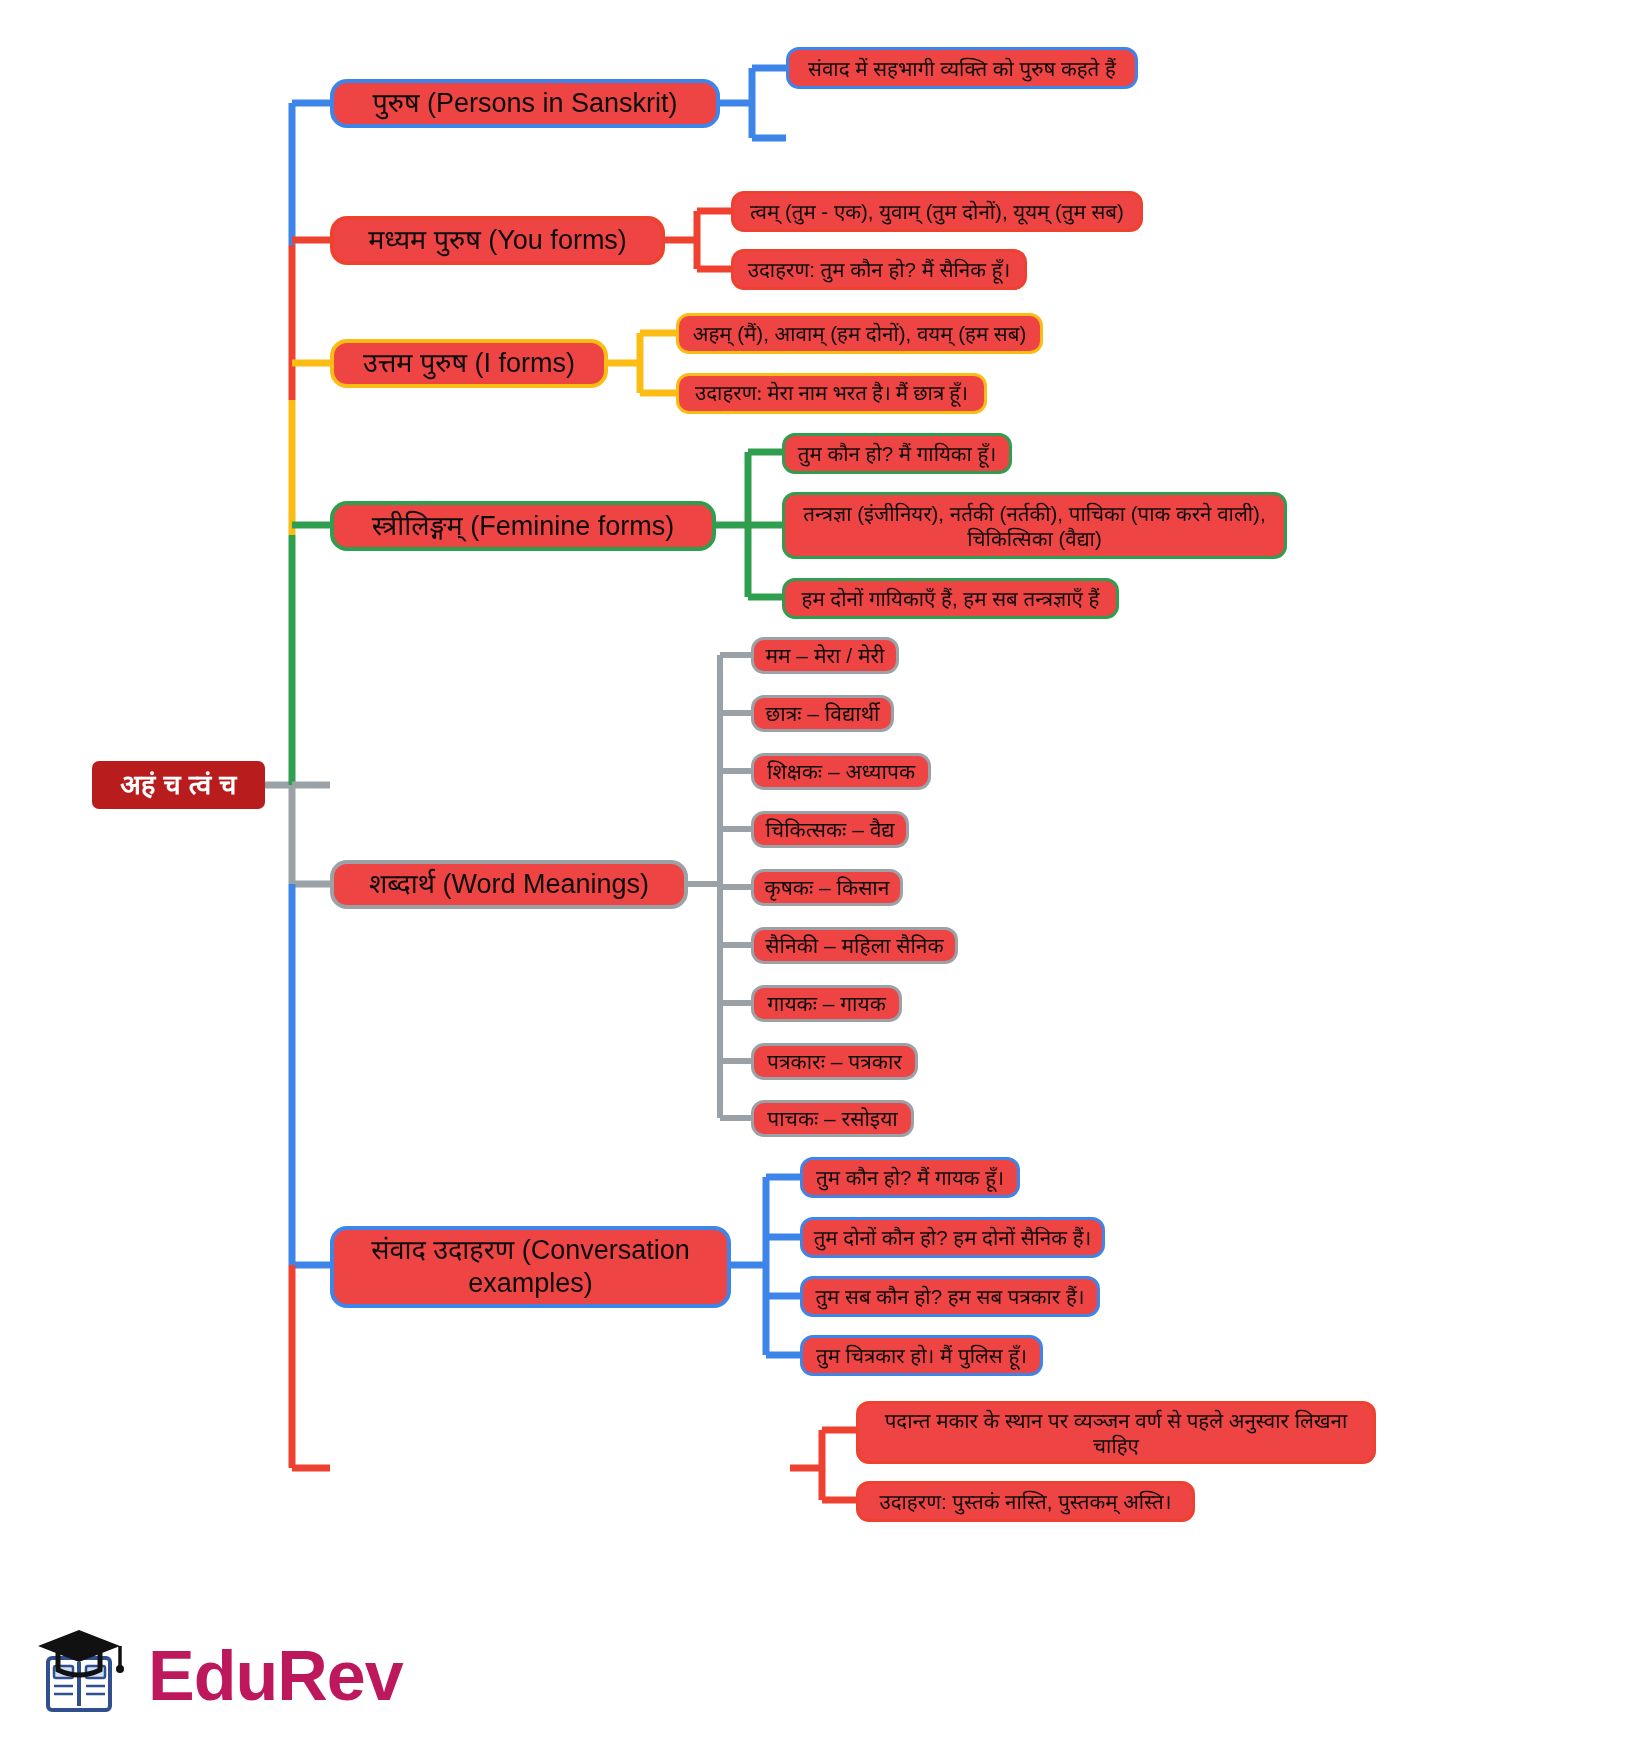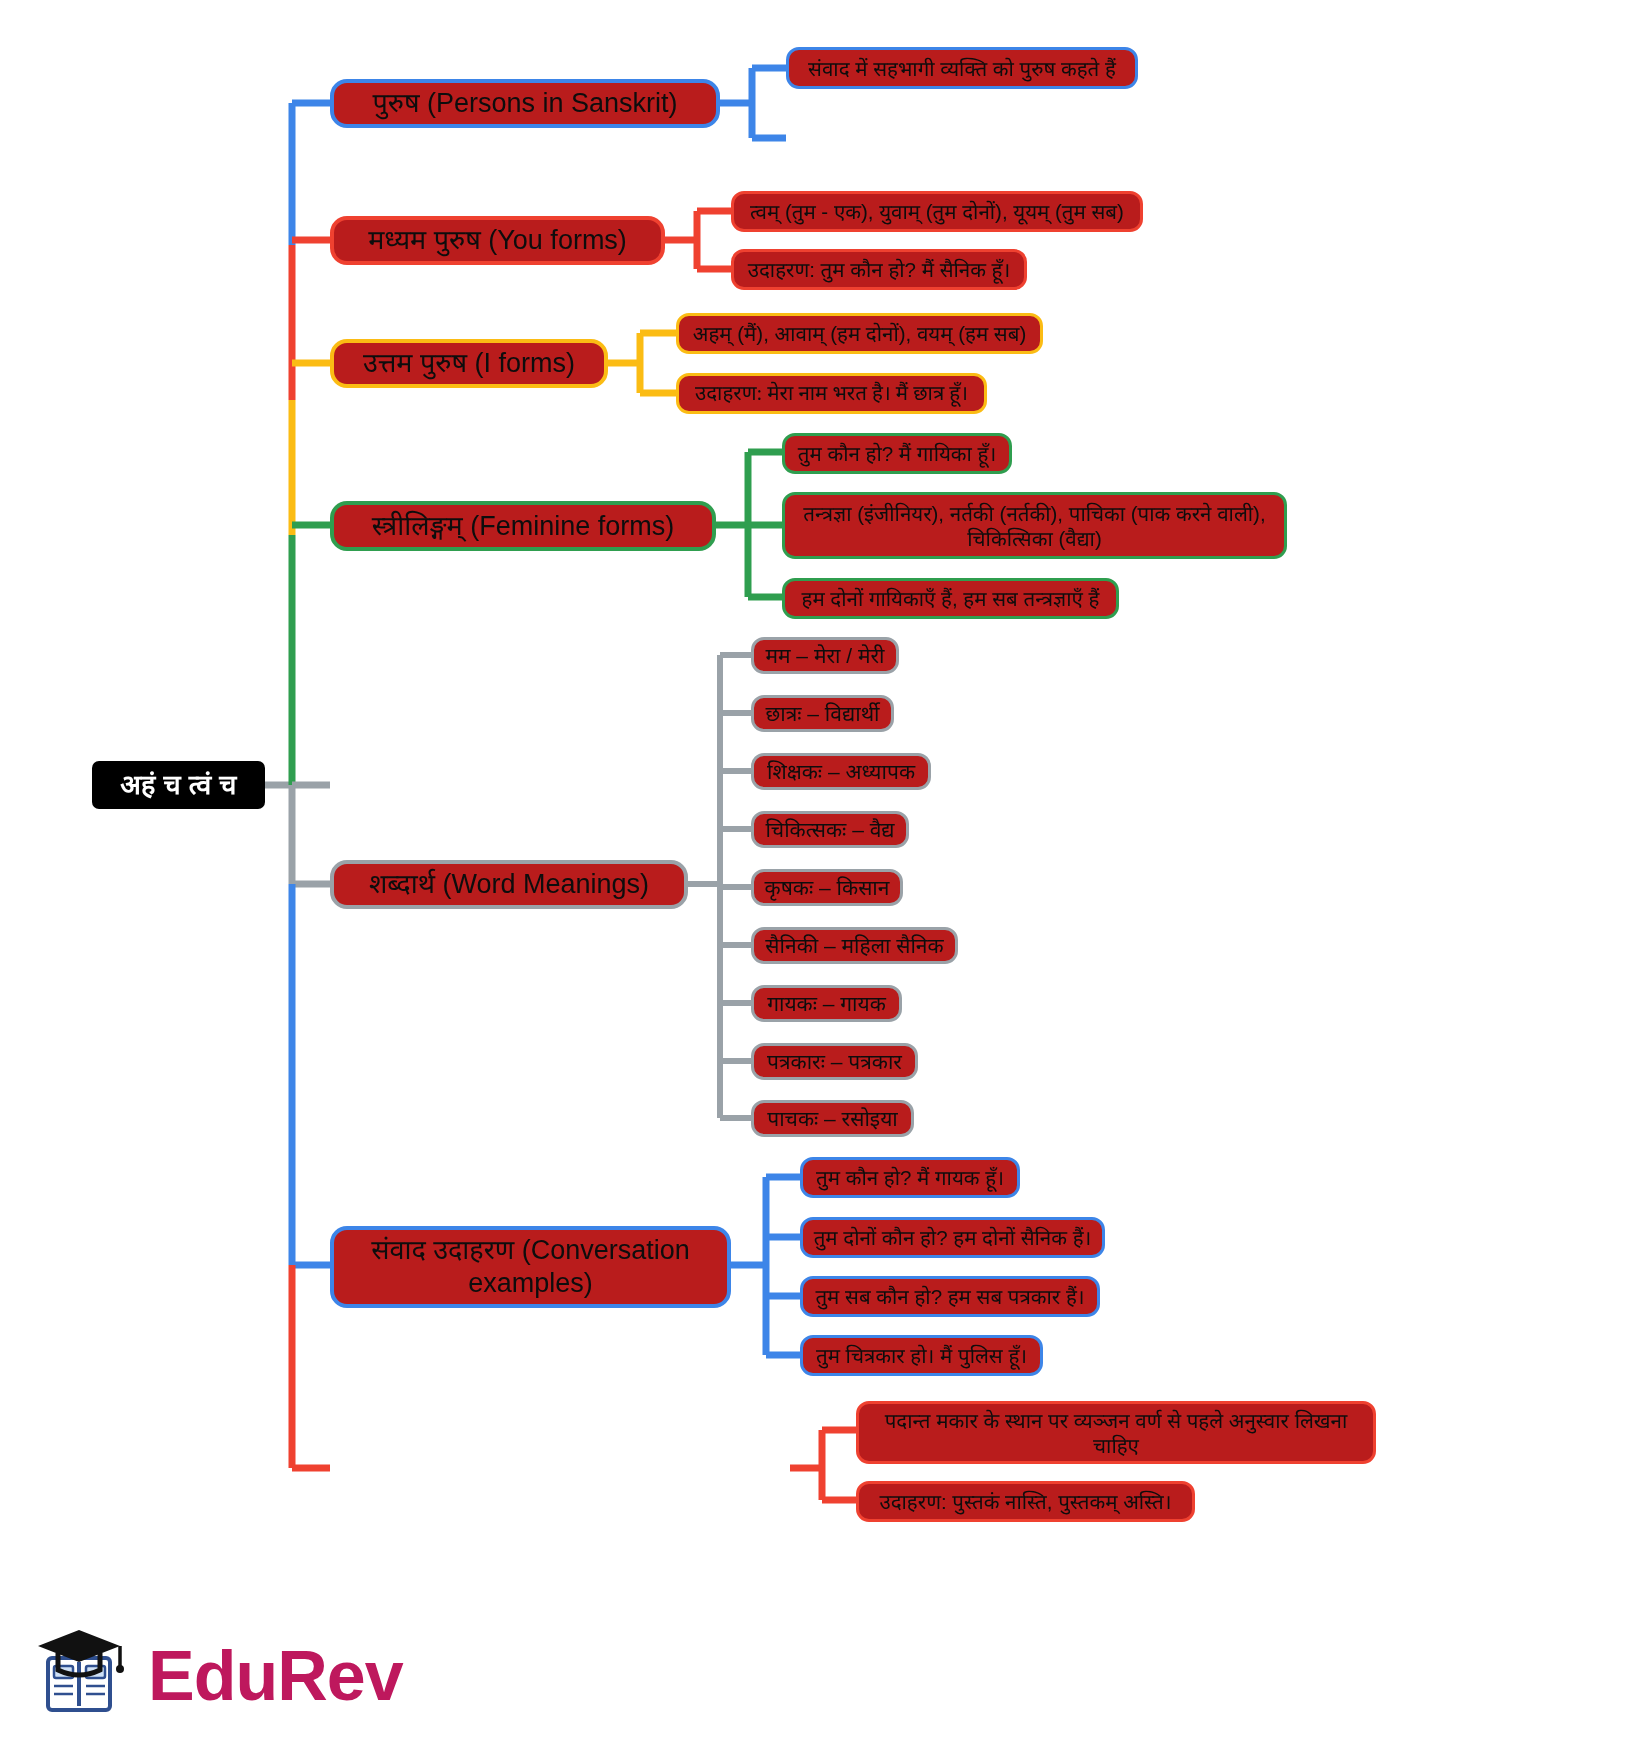--- a/index.html
+++ b/index.html
@@ -11,34 +11,34 @@
     width: 1631px; height: 1758px;
     position: relative;
     font-family: "Liberation Sans", "DejaVu Sans", sans-serif;
     overflow: hidden;
   }
   #canvas { position: absolute; inset: 0; }
   svg.links { position: absolute; left: 0; top: 0; width: 1631px; height: 1758px; pointer-events: none; }
 
   .node {
     position: absolute;
-    background: #b91c1c;
+    background: #ef4444;
     border-style: solid;
     display: flex;
     align-items: center;
     justify-content: center;
     text-align: center;
     line-height: 1.22;
     color: #0d0d0d;
     padding: 4px 10px;
   }
 
   
   .root {
-    background: #000000;
+    background: #b91c1c;
     color: #ffffff;
     border: none;
     border-radius: 7px;
     font-size: 27px;
     font-weight: 700;
     letter-spacing: .3px;
   }
 
   
   .topic {

